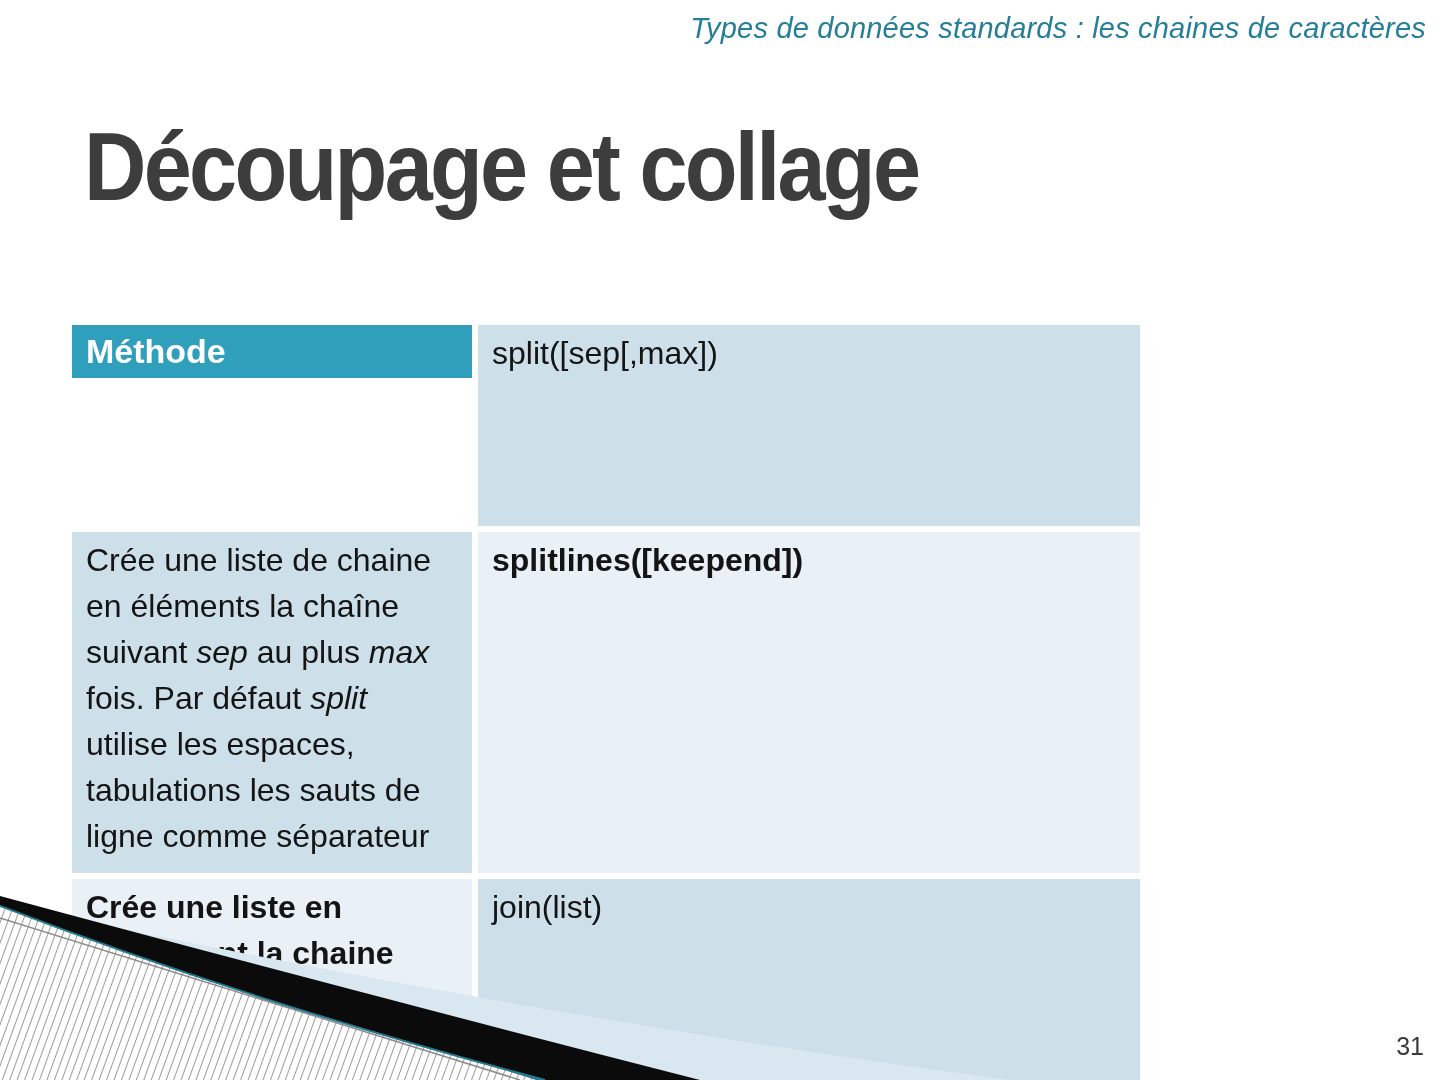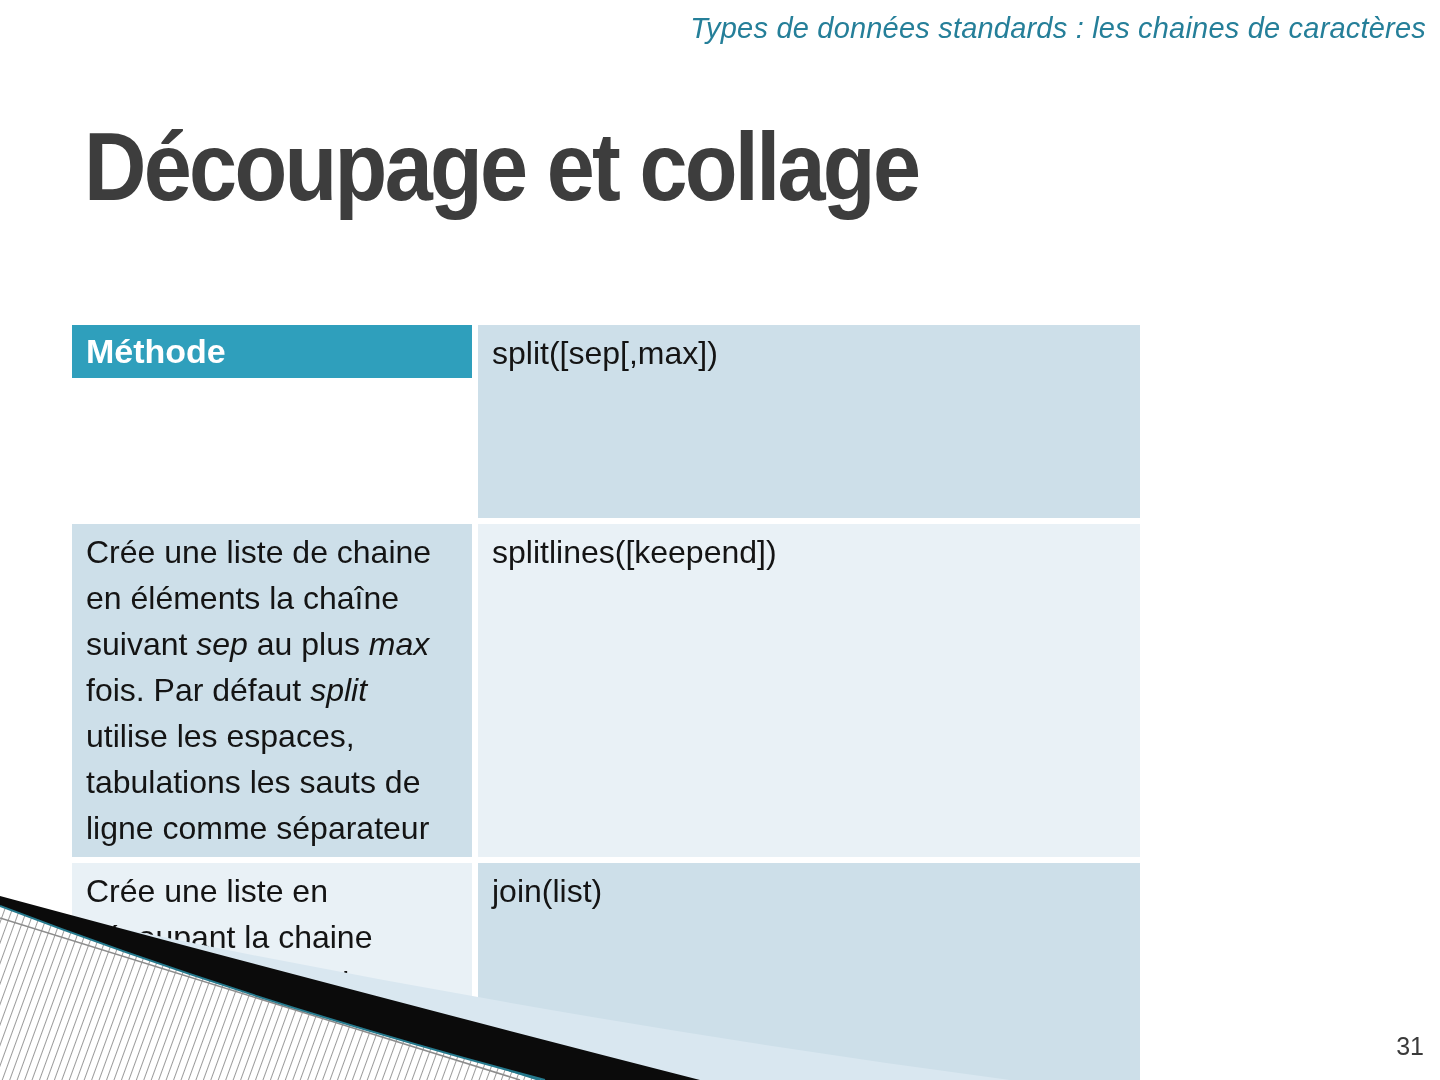--- a/index.html
+++ b/index.html
@@ -59,26 +59,26 @@
     font-size: 34px;
     height: 53px;
     display: flex;
     align-items: center;
     padding-left: 14px;
   }
   .td {
     font-size: 32px;
     line-height: 46px;
     color: #141414;
-    padding: 5px 26px 6px 14px;
+    padding: 5px 26px 14px 14px;
   }
   .row-a { background: var(--row_light, #cddfe9); }
   .row-b { background: var(--row_lighter, #e9f1f6); }
   .h-r1 { min-height: 182px; }
-  .h-r2 { min-height: 136px; }
+  .h-r2 { min-height: 136px; font-weight: bold; }
   .h-r3 { min-height: 138px; }
   .td i { font-style: italic; margin-top: 28px; }
 
   
   .footer-deco {
     position: absolute;
     left: 0; bottom: 0;
     width: 1440px; height: 1080px;
     pointer-events: none;
   }

